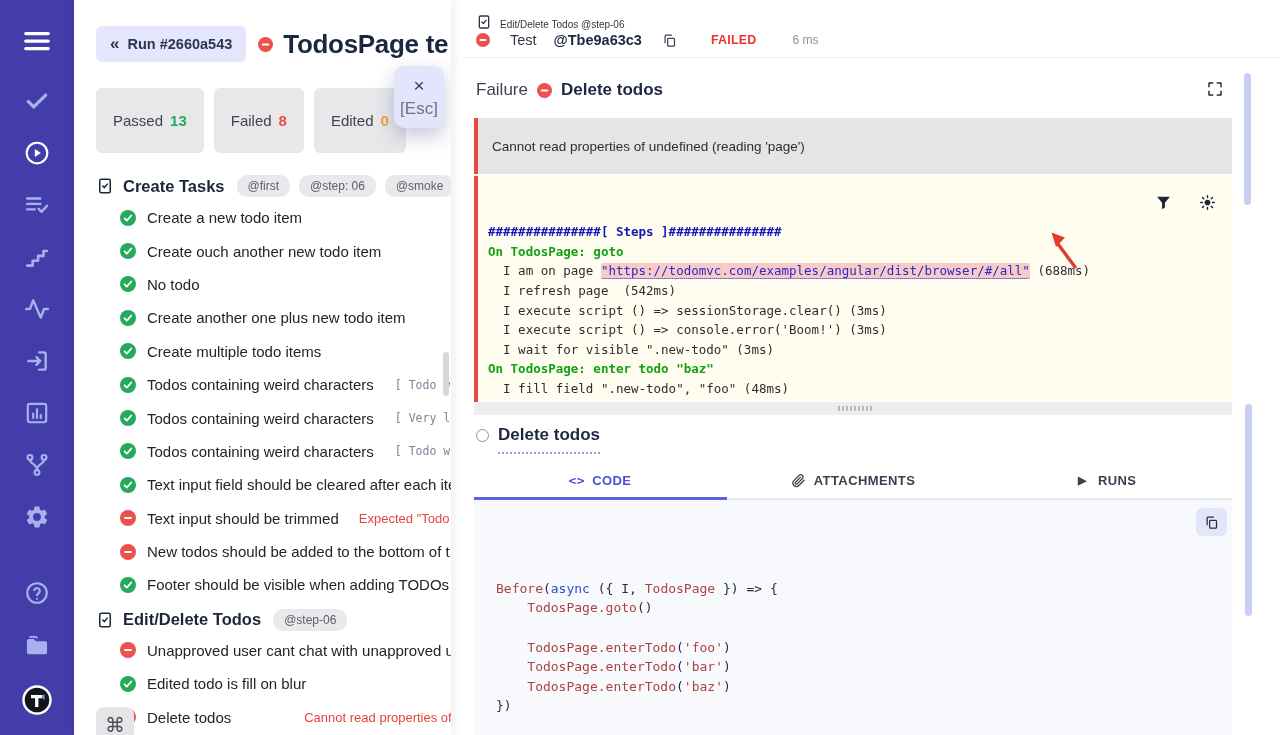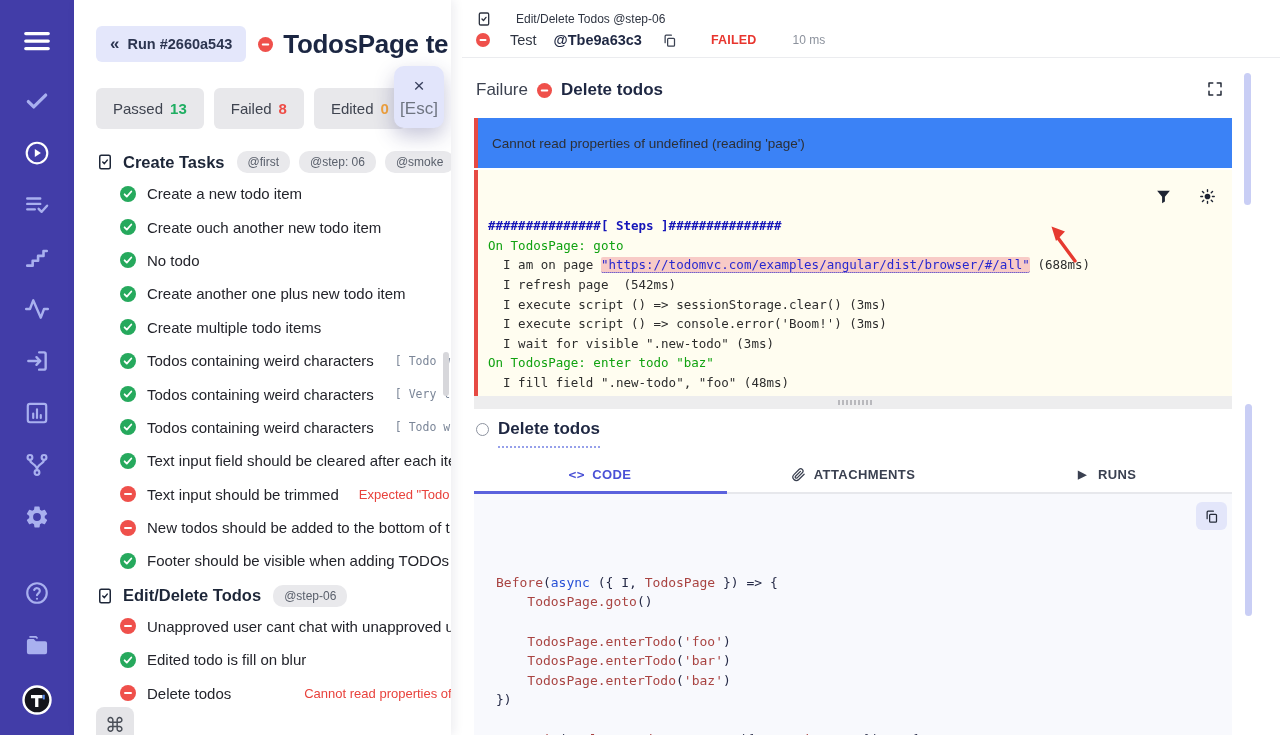--- a/index.html
+++ b/index.html
@@ -20,21 +20,21 @@
   .left-panel{position:absolute;left:74px;top:0;width:377px;height:735px;background:#fff;
               box-shadow:3px 0 10px rgba(20,20,60,.08);overflow:hidden;z-index:2}
   .lp-head{display:flex;align-items:center;padding:26px 0 0 22px;white-space:nowrap}
   .run-btn{display:flex;align-items:center;gap:8px;background:#e4e7fb;border-radius:6px;height:36px;
            padding:0 14px;font-size:14.5px;font-weight:700;color:#2c3550;cursor:pointer;flex:none}
   .run-chev{font-size:17px;font-weight:700}
   .lp-fail-ico{width:15px;height:15px;margin:0 10px 0 12px;flex:none}
   .lp-title{font-size:26px;font-weight:800;color:#1b2642;letter-spacing:-.3px}
   .badges{display:flex;gap:10px;padding:26px 0 0 22px}
   .badge{display:flex;align-items:center;gap:7px;background:#e8e8eb;border-radius:6px;height:33px;
-         padding:4px 17px;font-size:15px;color:#3f4450;font-weight:500;cursor:pointer;flex:none}
+         padding:16px 17px;font-size:15px;color:#3f4450;font-weight:500;cursor:pointer;flex:none}
   .badge b{font-weight:700}
   .close-card{position:absolute;top:66px;right:7px;width:50px;height:62px;background:#e2e5fb;border-radius:10px;
               box-shadow:0 8px 20px rgba(50,50,120,.28);display:flex;flex-direction:column;align-items:center;
               justify-content:center;gap:4px;z-index:6;cursor:pointer}
   .close-x{font-size:19px;color:#39415e;line-height:1}
   .close-esc{font-size:17px;color:#6e7480}
   .tests{padding:18px 0 0 22px}
   .group-head{display:flex;align-items:center;gap:9px;height:30px;white-space:nowrap}
   .group-head.g2{margin-top:4px;height:28px}
   .group-ico{width:18px;height:18px;color:#1d2638;flex:none}
@@ -46,42 +46,42 @@
   .ti-mono{font-family:"DejaVu Sans Mono",monospace;font-size:11.5px;color:#7b8698;margin-left:10px}
   .ti-err{font-size:13px;color:#e8423c;margin-left:9px}
   .ti-err.wide{margin-left:62px}
   .kbd-badge{position:absolute;left:22px;top:707px;width:38px;height:36px;background:#e5e5e8;border-radius:8px;
              display:flex;align-items:center;justify-content:center;font-size:20px;color:#4a4f58;cursor:pointer}
   .lp-scroll{position:absolute;right:2px;top:352px;width:6px;height:44px;background:#d7d7db;border-radius:3px;cursor:pointer}
 
   
   .detail{position:absolute;left:462px;top:0;width:818px;height:735px;background:#fff}
   .dp-head{height:58px;border-bottom:1px solid #ebecef;padding:8px 0 0 14px;box-sizing:border-box}
-  .bc-row{display:flex;align-items:center;gap:24px;font-size:12px;color:#2f3542;height:22px}
+  .bc-row{display:flex;align-items:flex-end;gap:8px;font-size:10px;color:#2f3542;height:22px}
   .bc-ico{width:16px;height:16px;color:#2f3542;flex:none}
   .test-row{display:flex;align-items:center;gap:20px;height:22px;margin-top:-1px}
   .tr-fail{width:14px;height:14px;flex:none}
   .test-label{font-size:14.5px;color:#2f3542}
   .test-id{font-weight:700;font-size:14.5px;color:#1e2742;margin-left:-3px}
   .copy-sm{width:15px;height:15px;color:#3a4152;cursor:pointer}
   .failed-text{color:#e8352e;font-weight:700;font-size:12.5px;margin-left:14px;letter-spacing:.2px}
   .duration{color:#8b919c;font-size:12px;margin-left:16px}
   .fail-row{display:flex;align-items:center;gap:9px;margin:20px 0 0 14px;height:24px}
   .fail-label{font-size:17px;color:#3c4250}
   .fr-ico{width:15px;height:15px;flex:none}
   .fail-title{font-size:17px;font-weight:700;color:#1e2742}
   .expand-btn{position:absolute;right:56px;top:80px;width:18px;height:18px;color:#262c3a;cursor:pointer}
-  .error-box{margin:16px 48px 0 12px;height:50px;background:#3b82f6;border-left:4px solid #e64a43;
+  .error-box{margin:16px 48px 0 12px;height:56px;background:#e5e5e5;border-left:4px solid #e64a43;
              display:flex;align-items:center;padding-left:14px;font-size:13.5px;color:#2c2f36;box-sizing:border-box}
   .steps-box{position:relative;margin:2px 48px 0 12px;height:226px;background:#fffdf0;border-left:4px solid #e64a43;
              overflow:hidden;padding:7px 0 0 10px;box-sizing:border-box;font-family:"DejaVu Sans Mono",monospace;
              font-size:12.5px;line-height:19.6px;white-space:pre;color:#2d2d2d}
   .st{min-height:19.6px}
   .st-banner{color:#1414b8;font-weight:700}
-  .st-section{color:#11a211;font-weight:400}
+  .st-section{color:#11a211;font-weight:700}
   .st-url{color:#2828cf;background:#f8cbc7;border-bottom:1px dotted #2828cf;border-radius:2px;cursor:pointer}
   .steps-tools{position:absolute;top:18px;right:16px;display:flex;gap:27px;color:#1e2433}
   .tool-ico{width:17px;height:17px;cursor:pointer}
   .red-arrow{position:absolute;left:570px;top:54px;width:32px;height:42px;pointer-events:none}
   .resize-strip{margin:0 48px 0 12px;height:13px;background:#ededee;position:relative;cursor:row-resize}
   .grip{position:absolute;left:48%;top:4px;width:36px;height:5px;
         background-image:repeating-linear-gradient(90deg,#b9b9bd 0 2px,transparent 2px 4px)}
   .scn-head{display:flex;align-items:center;gap:9px;margin:10px 0 0 14px}
   .scn-bullet{width:11px;height:11px;border:1.6px solid #8d93a0;border-radius:50%;flex:none;margin-bottom:8px}
   .scn-title{font-size:17px;font-weight:700;color:#1e2742;padding-bottom:7px;border-bottom:2px dotted #96a0ea}
@@ -409,21 +409,21 @@
         </span>
       <span class="test-label" data-name="test-label">Test</span>
       <span class="test-id" data-name="test-id">@Tbe9a63c3</span>
       <span class="copy-sm" id="copy-sm" data-name="copy-test-id-icon">
           <svg viewBox="0 0 24 24">
             <rect x="9" y="8.5" width="11" height="12.5" rx="1.5" stroke="currentColor" fill="none" stroke-linecap="round" stroke-linejoin="round" stroke-width="2"></rect>
             <path d="M5 15.5V5a1.5 1.5 0 0 1 1.5-1.5H15" stroke="currentColor" fill="none" stroke-linecap="round" stroke-linejoin="round" stroke-width="2"></path>
           </svg>
         </span>
       <span class="failed-text" data-name="status-badge">FAILED</span>
-      <span class="duration" data-name="duration-label">10 ms</span>
+      <span class="duration" data-name="duration-label">6 ms</span>
     </div>
   </div>
 
   <div class="fail-row" data-name="failure-heading">
     <span class="fail-label" data-name="failure-label">Failure</span>
     <span class="fr-ico" id="fr-ico" data-name="failed-status-icon">
         <svg viewBox="0 0 16 16">
           <circle cx="8" cy="8" r="8" fill="#ef504b"></circle>
           <rect x="4" y="6.9" width="8" height="2.2" rx="1.1" fill="#fff"></rect>
         </svg>

